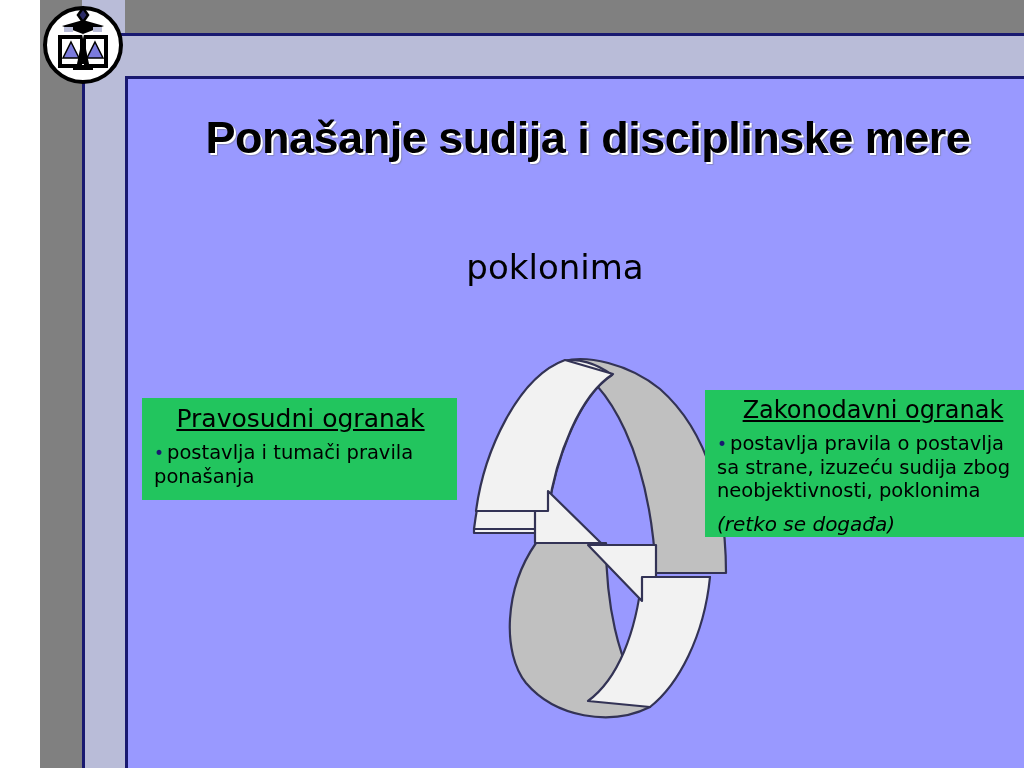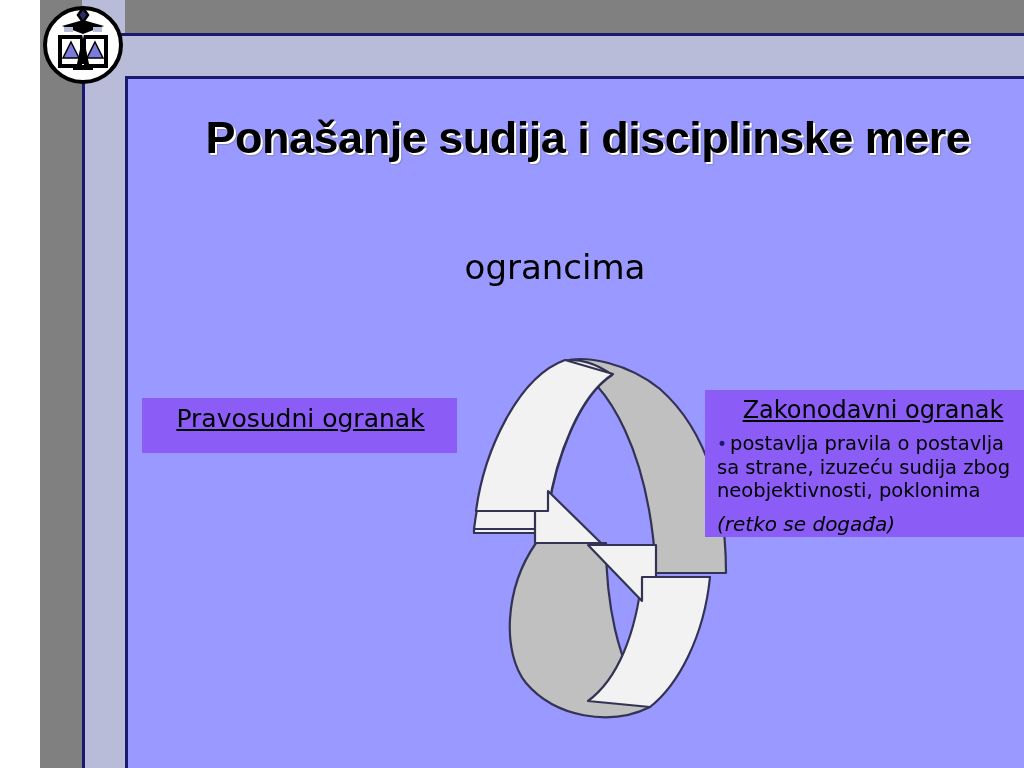--- a/index.html
+++ b/index.html
@@ -94,21 +94,21 @@
     font-family: "DejaVu Sans", sans-serif;
     font-size: 34px;
     line-height: 1.22;
     color: #000000;
     z-index: 10;
   }
 
   
   .textbox {
     position: absolute;
-    background: #8b5cf6;
+    background: #22c55e;
     z-index: 20;
     box-sizing: border-box;
   }
   .textbox.left  { left: 102px; top: 398px; width: 315px; padding: 6px 10px 12px 12px; }
   .textbox.right { left: 665px; top: 390px; width: 334px; padding: 6px 10px 2px 12px; }
 
   .box-heading {
     font-family: "DejaVu Sans", sans-serif;
     font-size: 25px;
     color: #000000;
@@ -179,41 +179,42 @@
     <path d="M44 37 h18 v25 h-18 z" fill="#ffffff"></path>
     <path d="M29 40 L37 56 L21 56 Z" fill="#7b7bdd" stroke="#000000" stroke-width="1.5"></path>
     <path d="M53 40 L61 56 L45 56 Z" fill="#7b7bdd" stroke="#000000" stroke-width="1.5"></path>
     <path d="M41 32 L47 62 L35 62 Z" fill="#000000"></path>
     <rect x="31" y="63" width="20" height="5" fill="#000000"></rect>
   </svg>
 
   <div class="slide-title">Ponašanje sudija i disciplinske mere</div>
 
   <div class="slide-subtitle">
-    <div>ograncima</div>
+    <div>poklonima</div>
   </div>
 
   <svg class="cycle" viewBox="0 0 270 385">
 
     <path d="M 76 198 L 146 198 C 146 250 155 320 190 362 C 150 382 95 372 66 338 C 42 308 44 244 76 198 Z" fill="#c0c0c0" stroke="#333355" stroke-width="2.2" stroke-linejoin="round"></path>
 
     <path d="M 196 228 L 266 228 C 266 160 250 88 200 44 C 168 18 126 10 104 16 C 150 36 190 110 196 228 Z" fill="#c0c0c0" stroke="#333355" stroke-width="2.2" stroke-linejoin="round"></path>
 
     <path d="M 104 16 C 60 32 24 104 14 184 L 86 184 C 92 120 118 52 152 30 C 136 18 118 13 104 16 Z
              M 14 184 L 100 184 L 100 188 L 14 188 Z" fill="#f2f2f2" stroke="#333355" stroke-width="2.2" stroke-linejoin="round"></path>
     <path d="M 12 168 L 92 168 L 92 148 C 92 148 92 148 92 148 L 92 168 Z" fill="none" stroke="none"></path>
     <path d="M 105 15 C 58 32 24 106 16 166 L 88 166 C 96 110 120 50 153 29 Z" fill="#f2f2f2" stroke="#333355" stroke-width="2.2" stroke-linejoin="round"></path>
     <path d="M 16 166 L 88 166 L 88 146 L 141 198 L 75 198 L 75 166 Z" fill="#f2f2f2" stroke="#333355" stroke-width="2.2" stroke-linejoin="round"></path>
 
     <path d="M 190 362 C 218 340 244 292 250 232 L 182 232 C 176 288 158 334 128 356 Z" fill="#f2f2f2" stroke="#333355" stroke-width="2.2" stroke-linejoin="round"></path>
     <path d="M 250 232 L 182 232 L 182 256 L 128 200 L 196 200 L 196 232 Z" fill="#f2f2f2" stroke="#333355" stroke-width="2.2" stroke-linejoin="round"></path>
   </svg>
 
   <div class="textbox left">
     <div class="box-heading">Pravosudni ogranak</div>
+    <span class="bullet"><span class="dot">•</span><span>postavlja i tumači pravila ponašanja</span></span>
   </div>
 
   <div class="textbox right">
     <div class="box-heading">Zakonodavni ogranak</div>
     <span class="bullet"><span class="dot">•</span><span>postavlja pravila o postavlja sa strane, izuzeću sudija zbog neobjektivnosti, poklonima</span></span>
     <span class="note">(retko se događa)</span>
   </div>
 
 </div>
 

